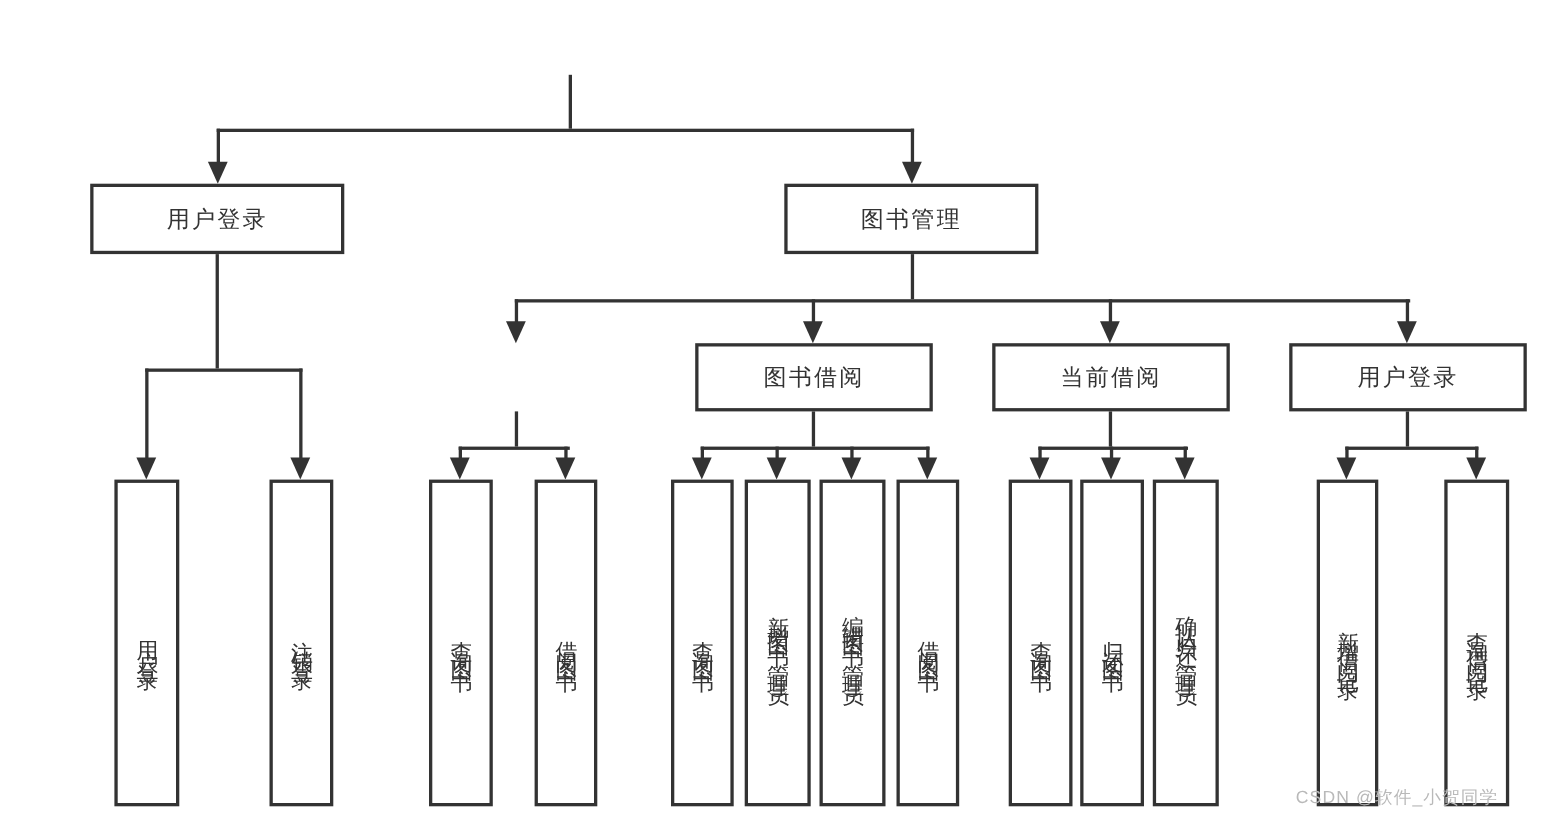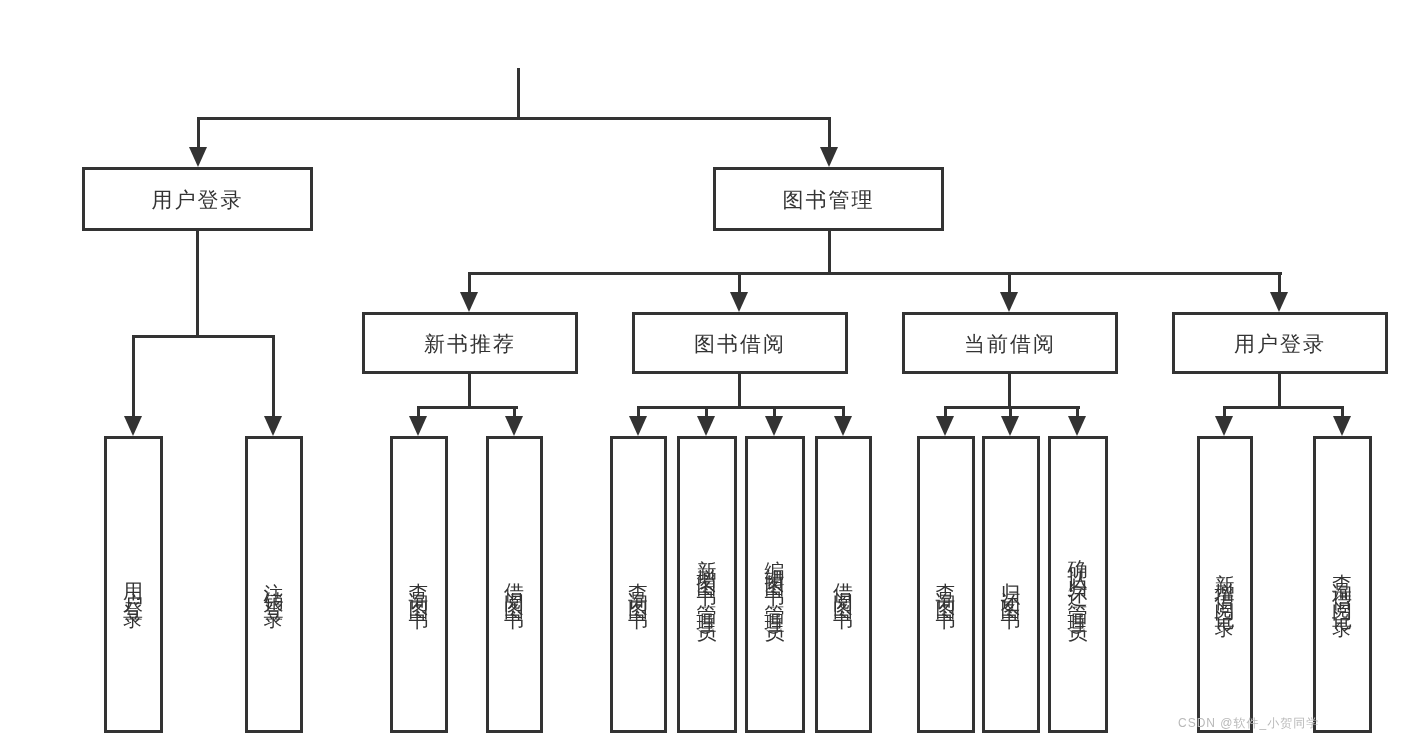--- a/index.html
+++ b/index.html
@@ -32,21 +32,21 @@
   .hl{position:absolute;height:3px;background:#333333;}
   .arrow{
     position:absolute;width:0;height:0;
     border-left:9px solid transparent;
     border-right:9px solid transparent;
     border-top:20px solid #333333;
   }
   .watermark{
     position:absolute;
     left:1178px;top:715px;
-    font-size:12px;
+    font-size:16px;
     letter-spacing:1px;
     color:#b9b9b9;
     z-index:10;
     white-space:nowrap;
   }
 </style>
 </head>
 <body>
 
 <div id="canvas">
@@ -77,23 +77,20 @@
   <div class="hl" style="left:468px;top:272px;width:814px;"></div>
   <div class="vl" style="left:468px;top:272px;height:22px;"></div>
   <div class="arrow" style="left:460px;top:292px;"></div>
   <div class="vl" style="left:738px;top:272px;height:22px;"></div>
   <div class="arrow" style="left:730px;top:292px;"></div>
   <div class="vl" style="left:1008px;top:272px;height:22px;"></div>
   <div class="arrow" style="left:1000px;top:292px;"></div>
   <div class="vl" style="left:1278px;top:272px;height:22px;"></div>
   <div class="arrow" style="left:1270px;top:292px;"></div>
 
-  <div class="box hbox" style="left:362px;top:312px;width:216px;height:62px;">
-    <span>新书推荐</span>
-  </div>
   <div class="box hbox" style="left:632px;top:312px;width:216px;height:62px;">
     <span>图书借阅</span>
   </div>
   <div class="box hbox" style="left:902px;top:312px;width:216px;height:62px;">
     <span>当前借阅</span>
   </div>
   <div class="box hbox" style="left:1172px;top:312px;width:216px;height:62px;">
     <span>用户登录</span>
   </div>
 

